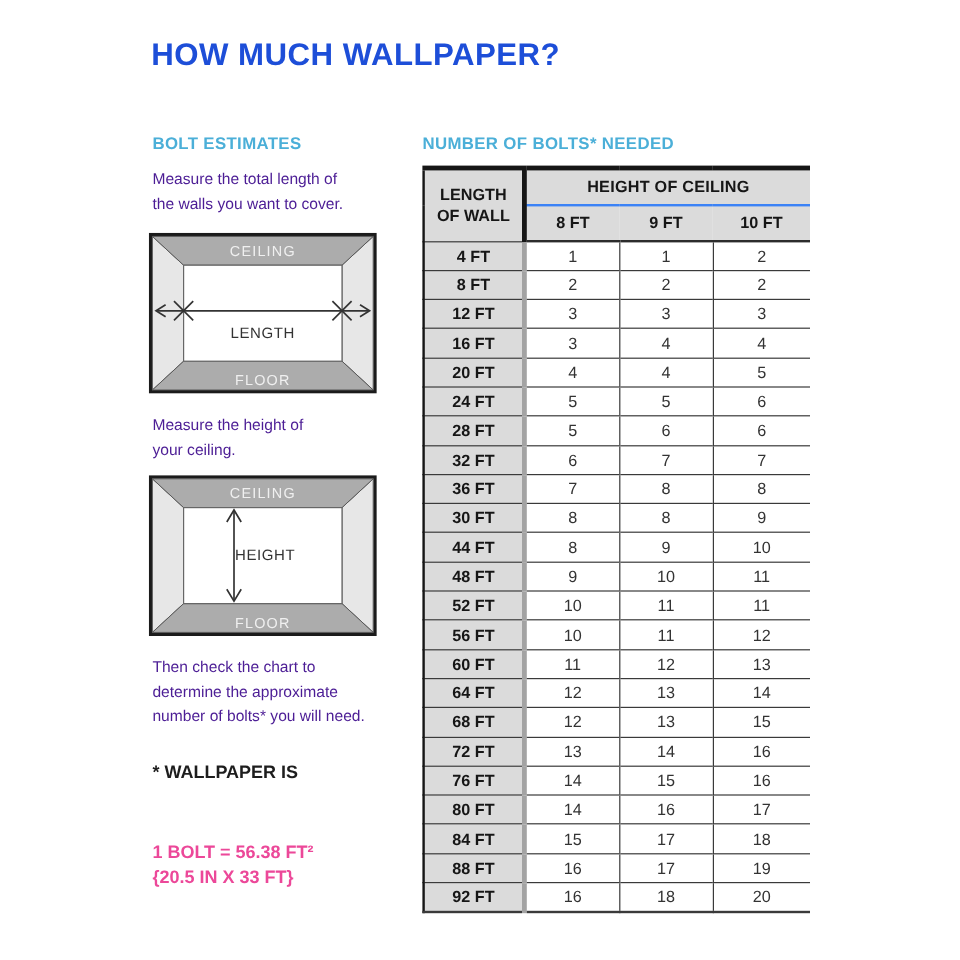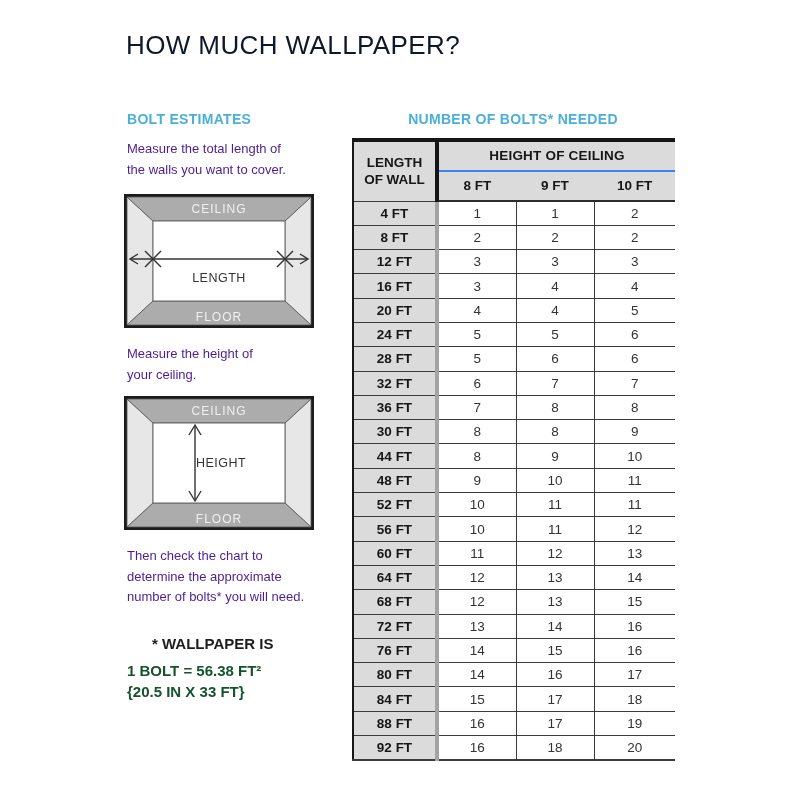--- a/index.html
+++ b/index.html
@@ -7,48 +7,48 @@
   body {
     width: 800px; height: 800px; position: relative;
     font-family: "Liberation Sans", sans-serif;
     color: #2f2f2f;
   }
   .abs { position: absolute; }
 
   
   .page-title {
     left: 126px; top: 30px;
-    font-size: 26px; font-weight: normal; letter-spacing: 0.4px;
-    color: #0f172a;
+    font-size: 26px; font-weight: bold; letter-spacing: 0.4px;
+    color: #1d4ed8;
   }
   .section-heading {
     font-size: 14px; font-weight: bold; letter-spacing: 0.3px;
     color: #4BAFD8;
   }
   .room-heading { left: 127px; top: 111px; }
-  .table-heading { left: 352px; top: 111px; width: 322px; text-align: center; }
+  .table-heading { left: 352px; top: 111px; width: 322px; }
 
   
   .para {
     left: 127px; width: 225px;
     font-size: 13px; line-height: 20.5px; color: #4c1d95;
     white-space: pre-line;
   }
   .para1 { top: 139px; }
   .para2 { top: 344px; }
   .para3 { top: 546px; }
 
   .footnote {
     left: 127px; top: 633px;
-    font-size: 15px; font-weight: bold; color: #1d1d1d; line-height: 21px; margin-left: 25px;
+    font-size: 15px; font-weight: bold; color: #1d1d1d; line-height: 21px;
   }
   .footnote .indent { padding-left: 10px; }
   .bolt-spec {
-    left: 127px; top: 660px;
-    font-size: 15px; font-weight: bold; color: #14532d; line-height: 21px;
+    left: 127px; top: 700px;
+    font-size: 15px; font-weight: bold; color: #ec4899; line-height: 21px;
   }
 
   
   .diagram1 { left: 124px; top: 194px; }
   .diagram2 { left: 124px; top: 396px; }
 
   
   .bolts-table-wrap { left: 352px; top: 138px; }
   table.bolts {
     border-collapse: collapse; table-layout: fixed;

